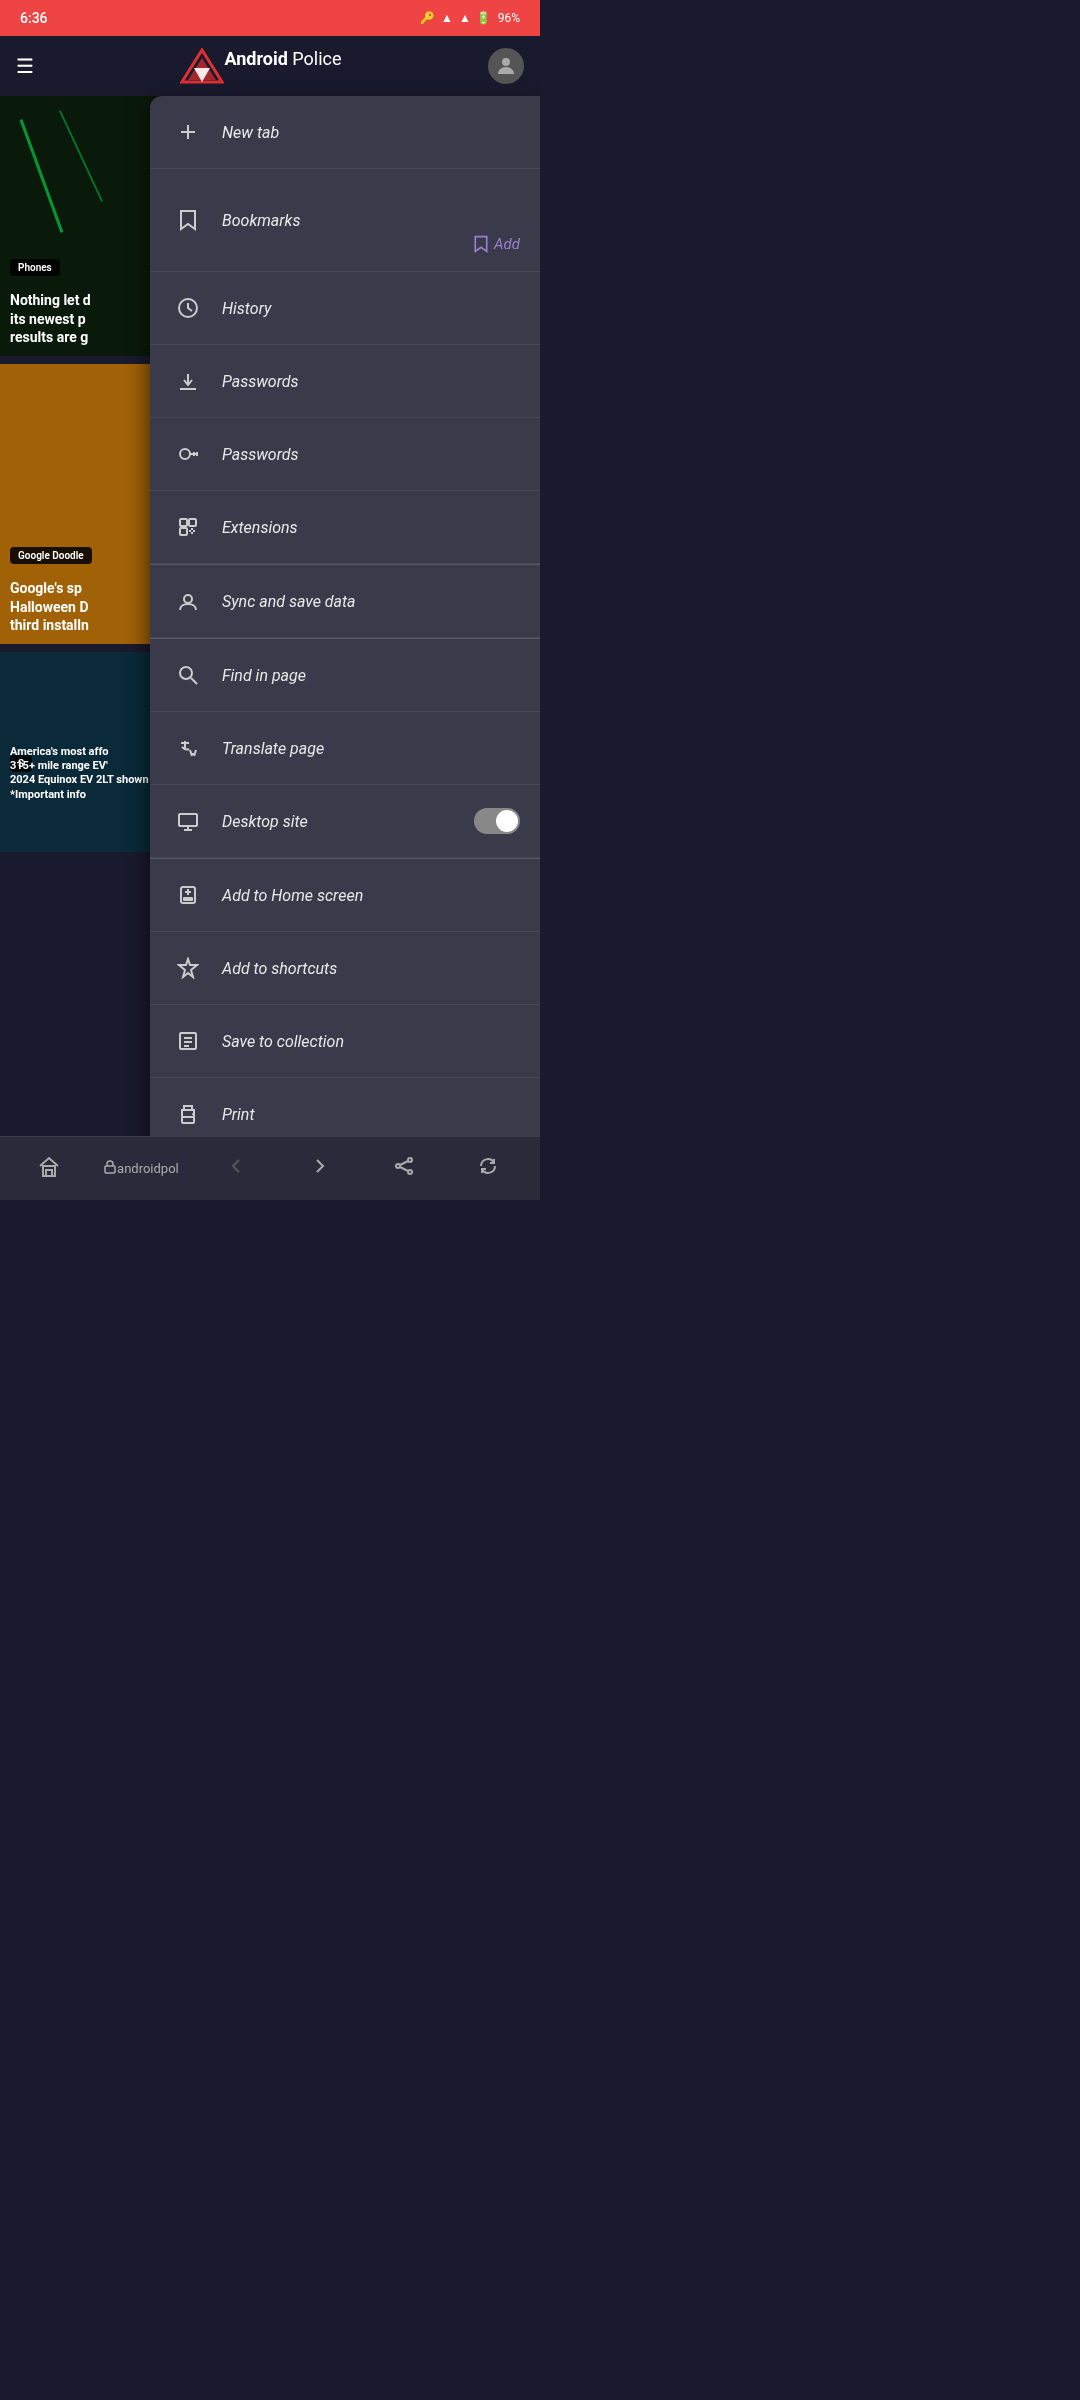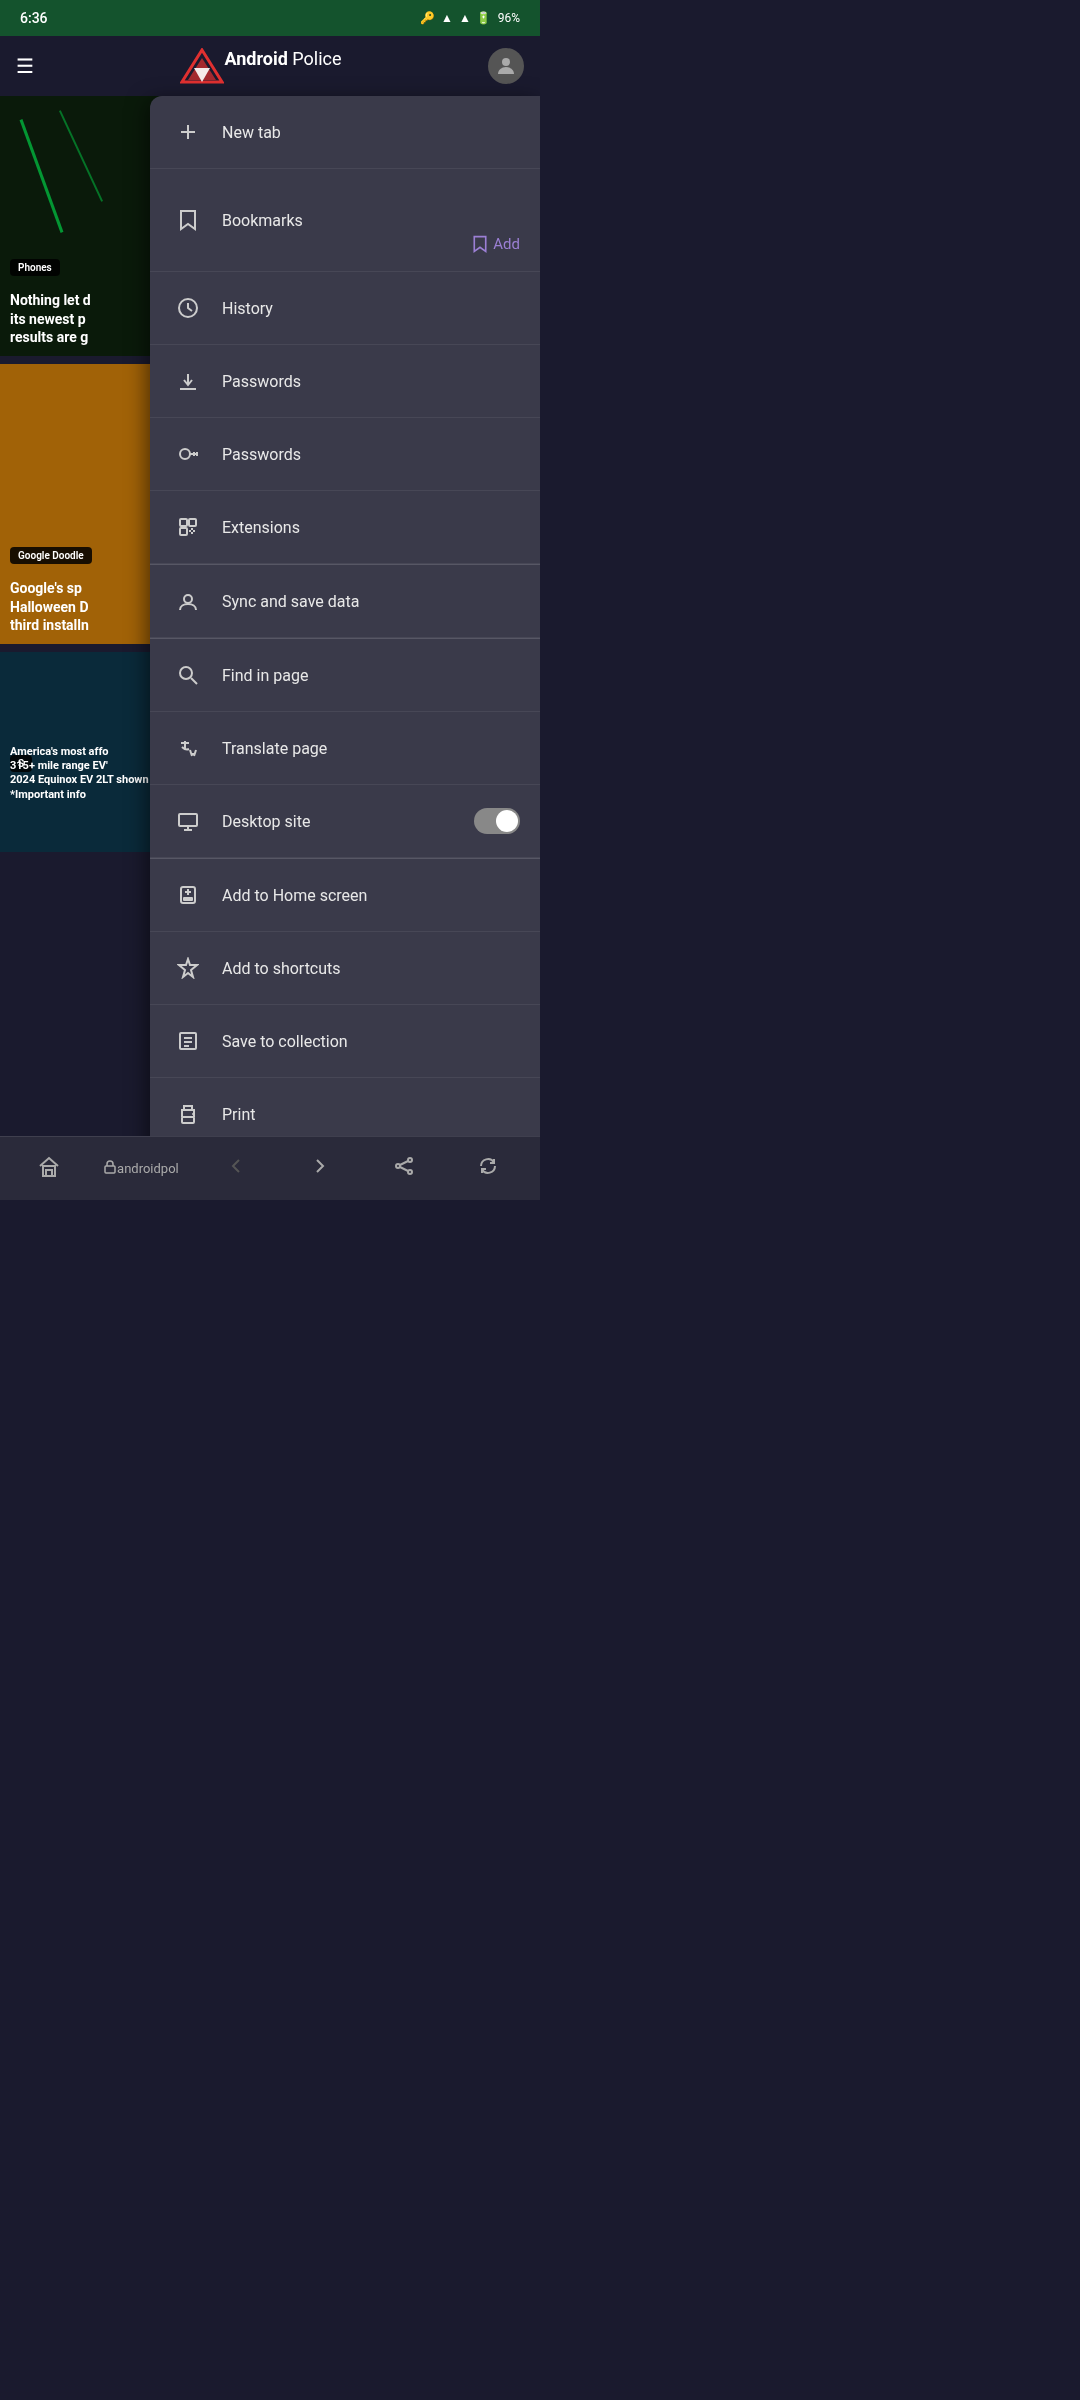--- a/index.html
+++ b/index.html
@@ -10,21 +10,21 @@
       background: #1a1a2e;
       font-family: 'Roboto', Arial, sans-serif;
       overflow: hidden;
       position: relative;
     }
 
     
     .status-bar {
       width: 100%;
       height: 36px;
-      background: #14532d;
+      background: #ef4444;
       display: flex;
       align-items: center;
       justify-content: space-between;
       padding: 0 20px;
     }
     .status-time {
       color: #fff;
       font-size: 14px;
       font-weight: 500;
     }
@@ -155,20 +155,21 @@
     .menu-overlay {
       position: absolute;
       top: 96px;
       right: 0;
       width: 390px;
       background: #3a3a4a;
       border-radius: 12px 0 0 12px;
       overflow: hidden;
       box-shadow: -4px 4px 20px rgba(0,0,0,0.5);
       z-index: 100;
+      font-style: italic;
     }
 
     .menu-item {
       display: flex;
       align-items: center;
       padding: 18px 20px;
       cursor: pointer;
       border-bottom: 1px solid rgba(255,255,255,0.07);
       position: relative;
     }

